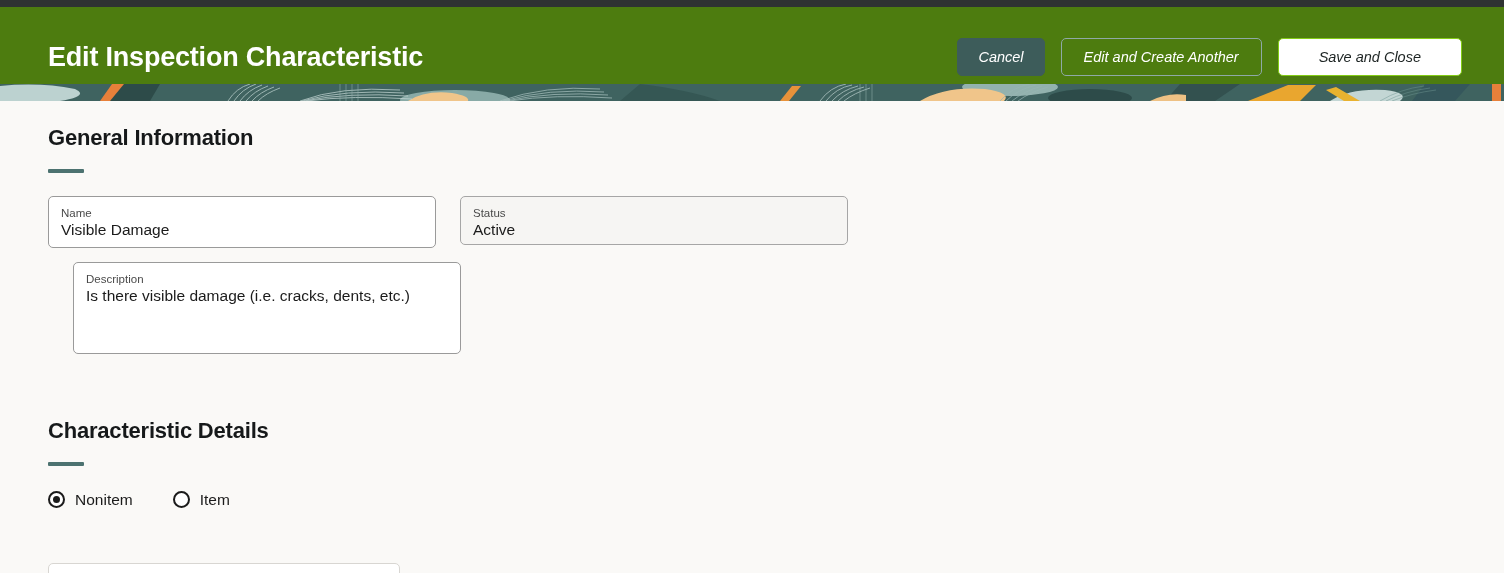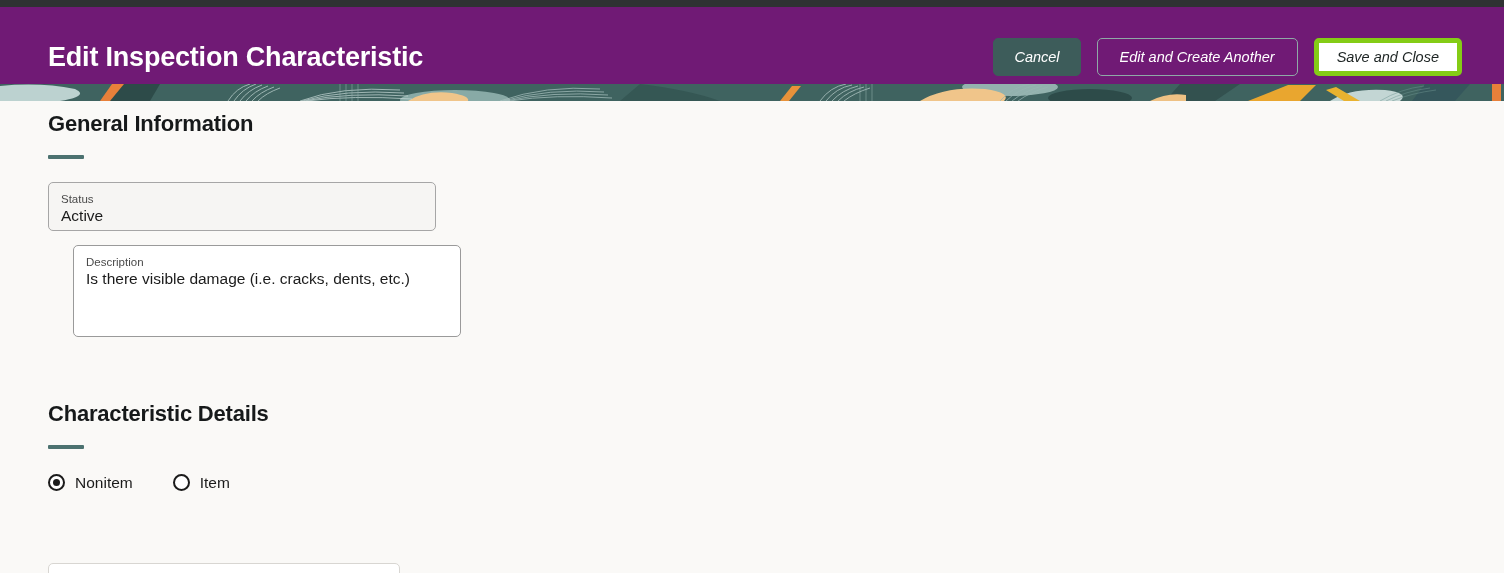--- a/index.html
+++ b/index.html
@@ -33,21 +33,21 @@
     height: 7px;
     background: #2f3232;
   }
 
   
   .header {
     position: absolute;
     top: 7px; left: 0;
     width: 1504px;
     height: 100px;
-    background: #701a75;
+    background: #4d7c0f;
     display: flex;
     align-items: center;
     justify-content: space-between;
     padding: 0 42px 0 48px;
   }
   .header-title {
     font-size: 27px;
     font-weight: bold;
     color: #ffffff;
     letter-spacing: -0.2px;
@@ -78,23 +78,23 @@
     color: #ffffff;
   }
   .btn-outline {
     background: transparent;
     border: 1px solid #8fa9a7;
     color: #ffffff;
     padding: 0 22px;
   }
   .btn-primary {
     background: #ffffff;
-    border: 5px solid #84cc16;
+    border: 1px solid #84cc16;
     color: #1d2423;
-    padding: 0 18px;
+    padding: 0 40px;
   }
 
   
   .banner {
     position: absolute;
     top: 84px; left: 0;
     width: 1504px;
     height: 17px;
     overflow: hidden;
     background: #3f6360;
@@ -286,25 +286,29 @@
       <g stroke="#6f9692" stroke-width="0.8" fill="none" opacity="0.6">
         <path d="M1380 17 Q1400 5 1424 2"></path>
         <path d="M1386 17 Q1406 7 1430 4"></path>
         <path d="M1392 17 Q1412 9 1436 6"></path>
       </g>
     </svg>
   </div>
 
   <div class="content">
 
-    <div style="margin-top:10px;">
+    <div style="margin-top:24px;">
       <div class="section-title">General Information</div>
       <div class="accent-bar" style="margin-top:18px;"></div>
 
       <div style="display:flex; gap:24px; margin-top:23px;">
+        <div class="field" style="width:388px; height:52px;">
+          <span class="field-label">Name</span>
+          <span class="field-value">Visible Damage</span>
+        </div>
 
         <div class="field readonly" style="width:388px; height:49px;">
           <span class="field-label">Status</span>
           <span class="field-value">Active</span>
         </div>
       </div>
 
       <div style="margin-top:14px;padding-left:25px;">
         <div class="field" style="width:388px; height:92px;">
           <span class="field-label">Description</span>

